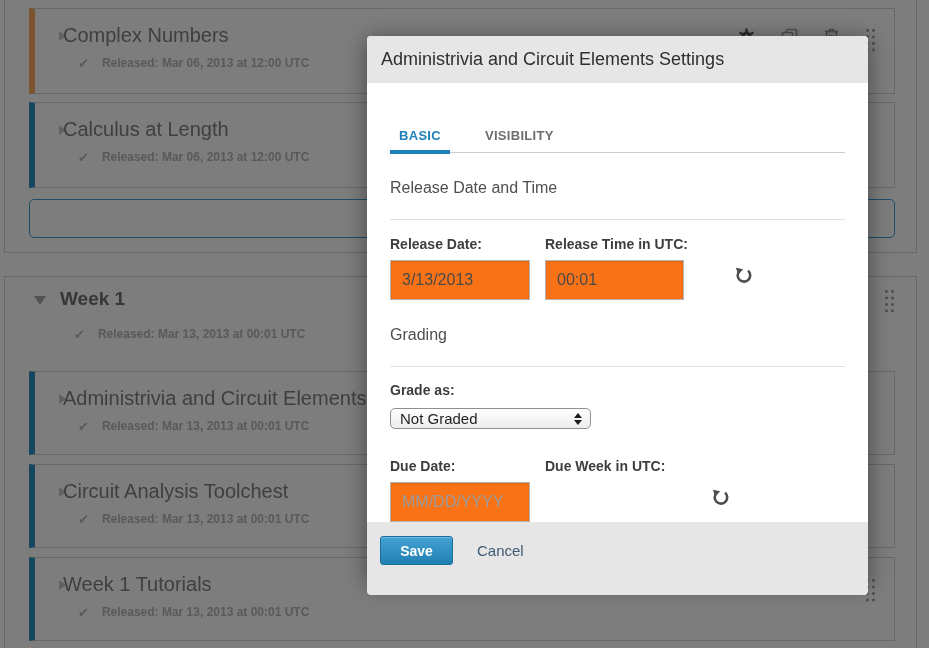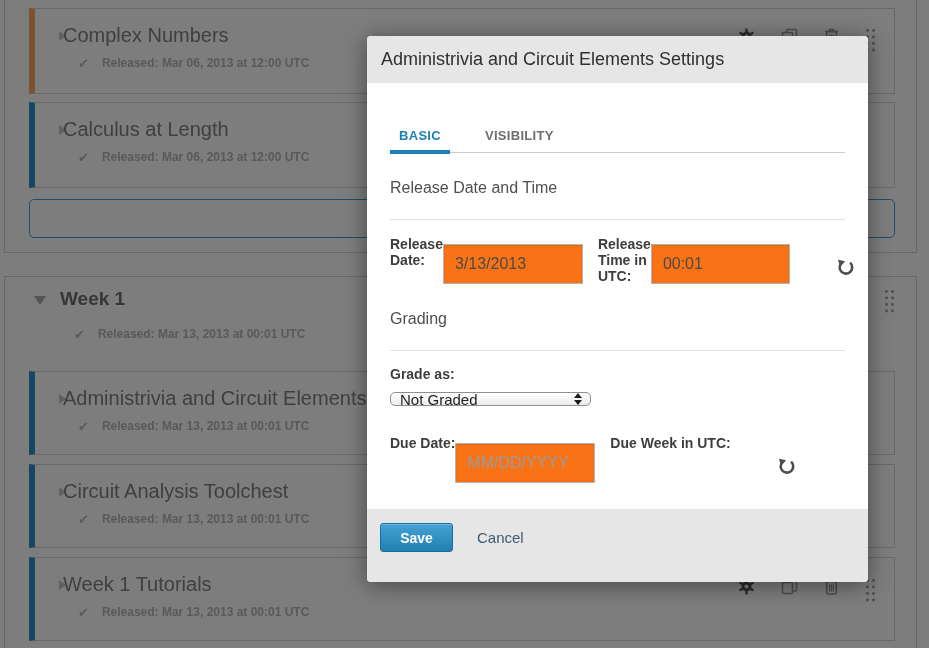--- a/index.html
+++ b/index.html
@@ -50,33 +50,33 @@
   .modal-body { flex:1; background:#fff; padding:0 23px;border-radius:23px; }
 
   .tabs { margin-top:45px; display:flex; gap:26px; border-bottom:1px solid #ccc; }
   .tab { font-size:13px; font-weight:bold; letter-spacing:0.3px; padding:0 9px 7px;
     border-bottom:4px solid transparent; margin-bottom:-2px; color:#6e6e6e; cursor:default; }
   .tab.active { color:#1d80b8; border-bottom-color:#1d80b8; }
 
   .sect-h { margin-top:26px; font-size:16px; font-weight:normal; color:#4f4f4f;
     padding-bottom:22px; border-bottom:1px solid #e0e0e0; }
   .fields { display:flex; margin-top:16px; align-items:flex-start; }
-  .field { display:flex; flex-direction:row; }
+  .field { display:flex; flex-direction:column; }
   .field + .field { margin-left:15px; }
   .f-label { font-size:14px; font-weight:bold; color:#3d3d3d; }
   .f-input { margin-top:8px; height:40px; border:1px solid #b3b3b3; background:#f97316;
     box-shadow:inset 0 1px 2px rgba(0,0,0,0.12); font-size:16px; color:#4a4a4a;
     padding:0 11px; font-family:inherit; }
   .f-input::placeholder { color:#9b9b9b; opacity:1; }
   .w-date { width:140px; }
   .w-time { width:139px; }
   .reset-wrap { align-self:center; margin-left:46px; line-height:0; margin-top:14px; }
 
   .grade-label { margin-top:15px; font-size:14px; font-weight:bold; color:#3d3d3d; }
-  .select { margin-top:10px; width:201px; height:14px; border:1px solid #8f8f8f; border-radius:5px;
+  .select { margin-top:10px; width:201px; height:21px; border:1px solid #8f8f8f; border-radius:5px;
     background:linear-gradient(#ffffff,#ececec); display:flex; align-items:center;
     padding-left:9px; font-size:15px; color:#1f1f1f; position:relative; }
   .sel-arrows { position:absolute; right:8px; top:50%; transform:translateY(-50%);
     display:flex; flex-direction:column; align-items:center; }
   .tri-up { width:0; height:0; border-left:4px solid transparent; border-right:4px solid transparent;
     border-bottom:5px solid #1c1c1c; margin-bottom:2px; }
   .tri-down { width:0; height:0; border-left:4px solid transparent; border-right:4px solid transparent;
     border-top:5px solid #1c1c1c; }
   .due-row { margin-top:29px; }
 

